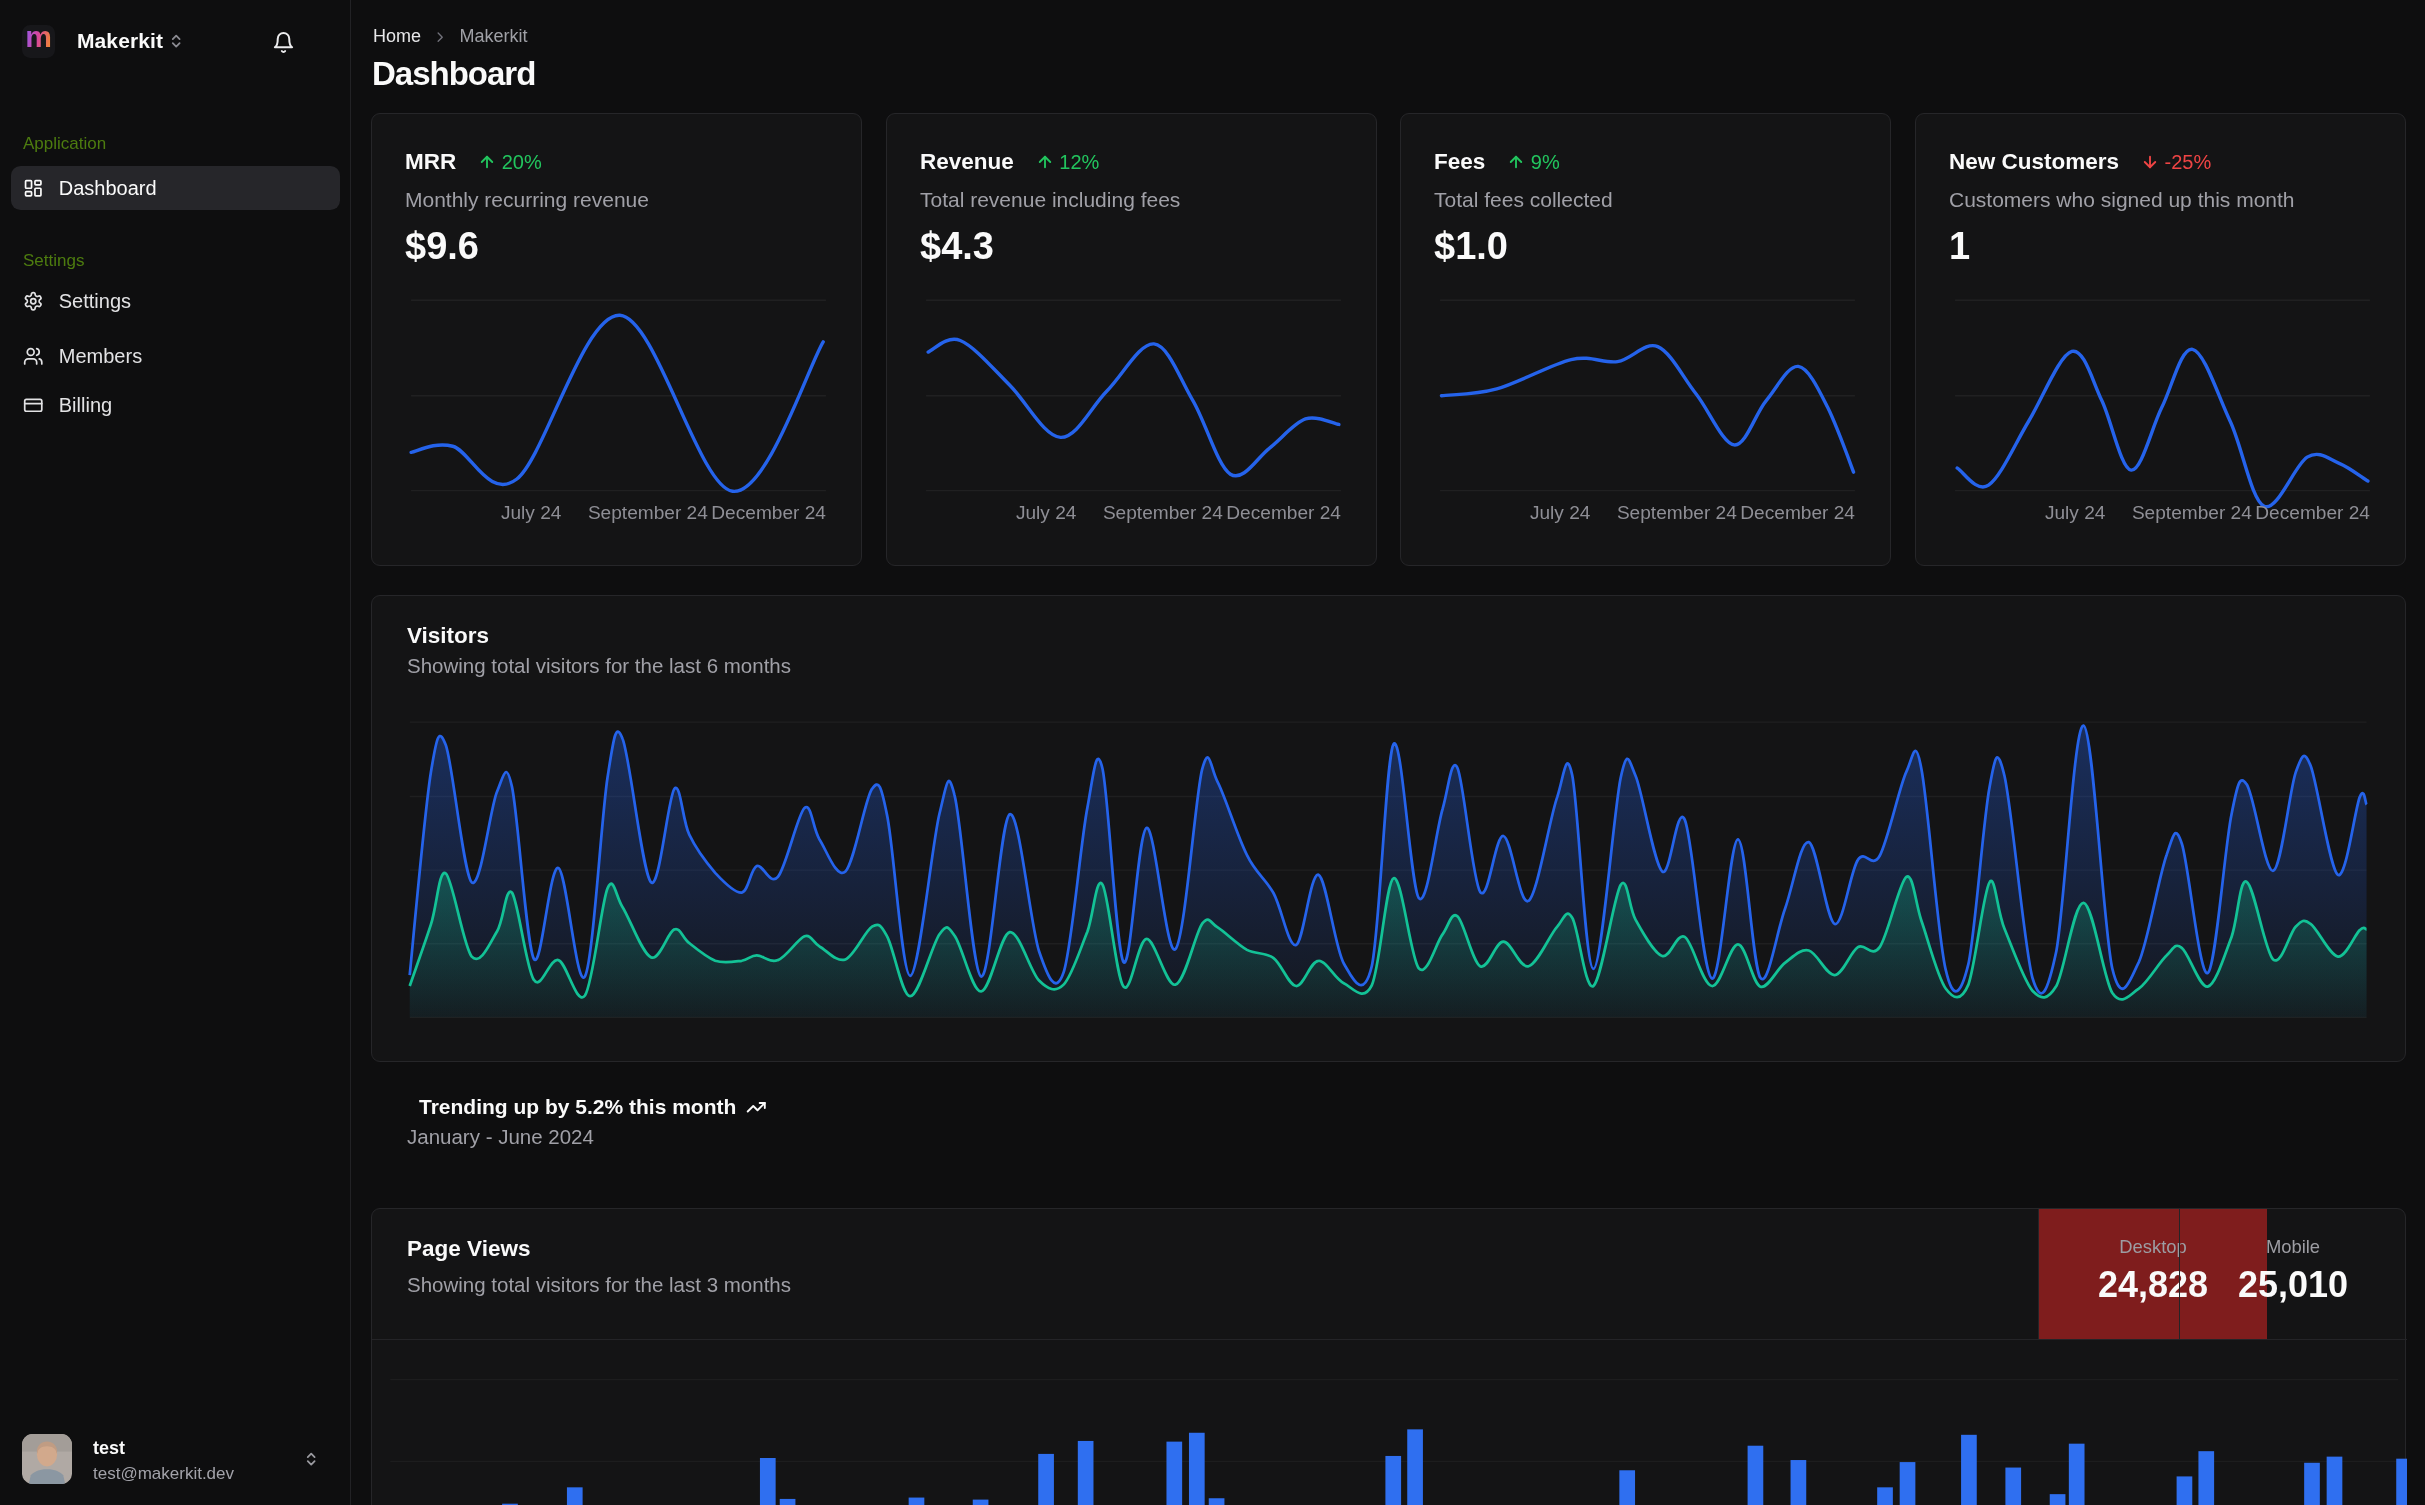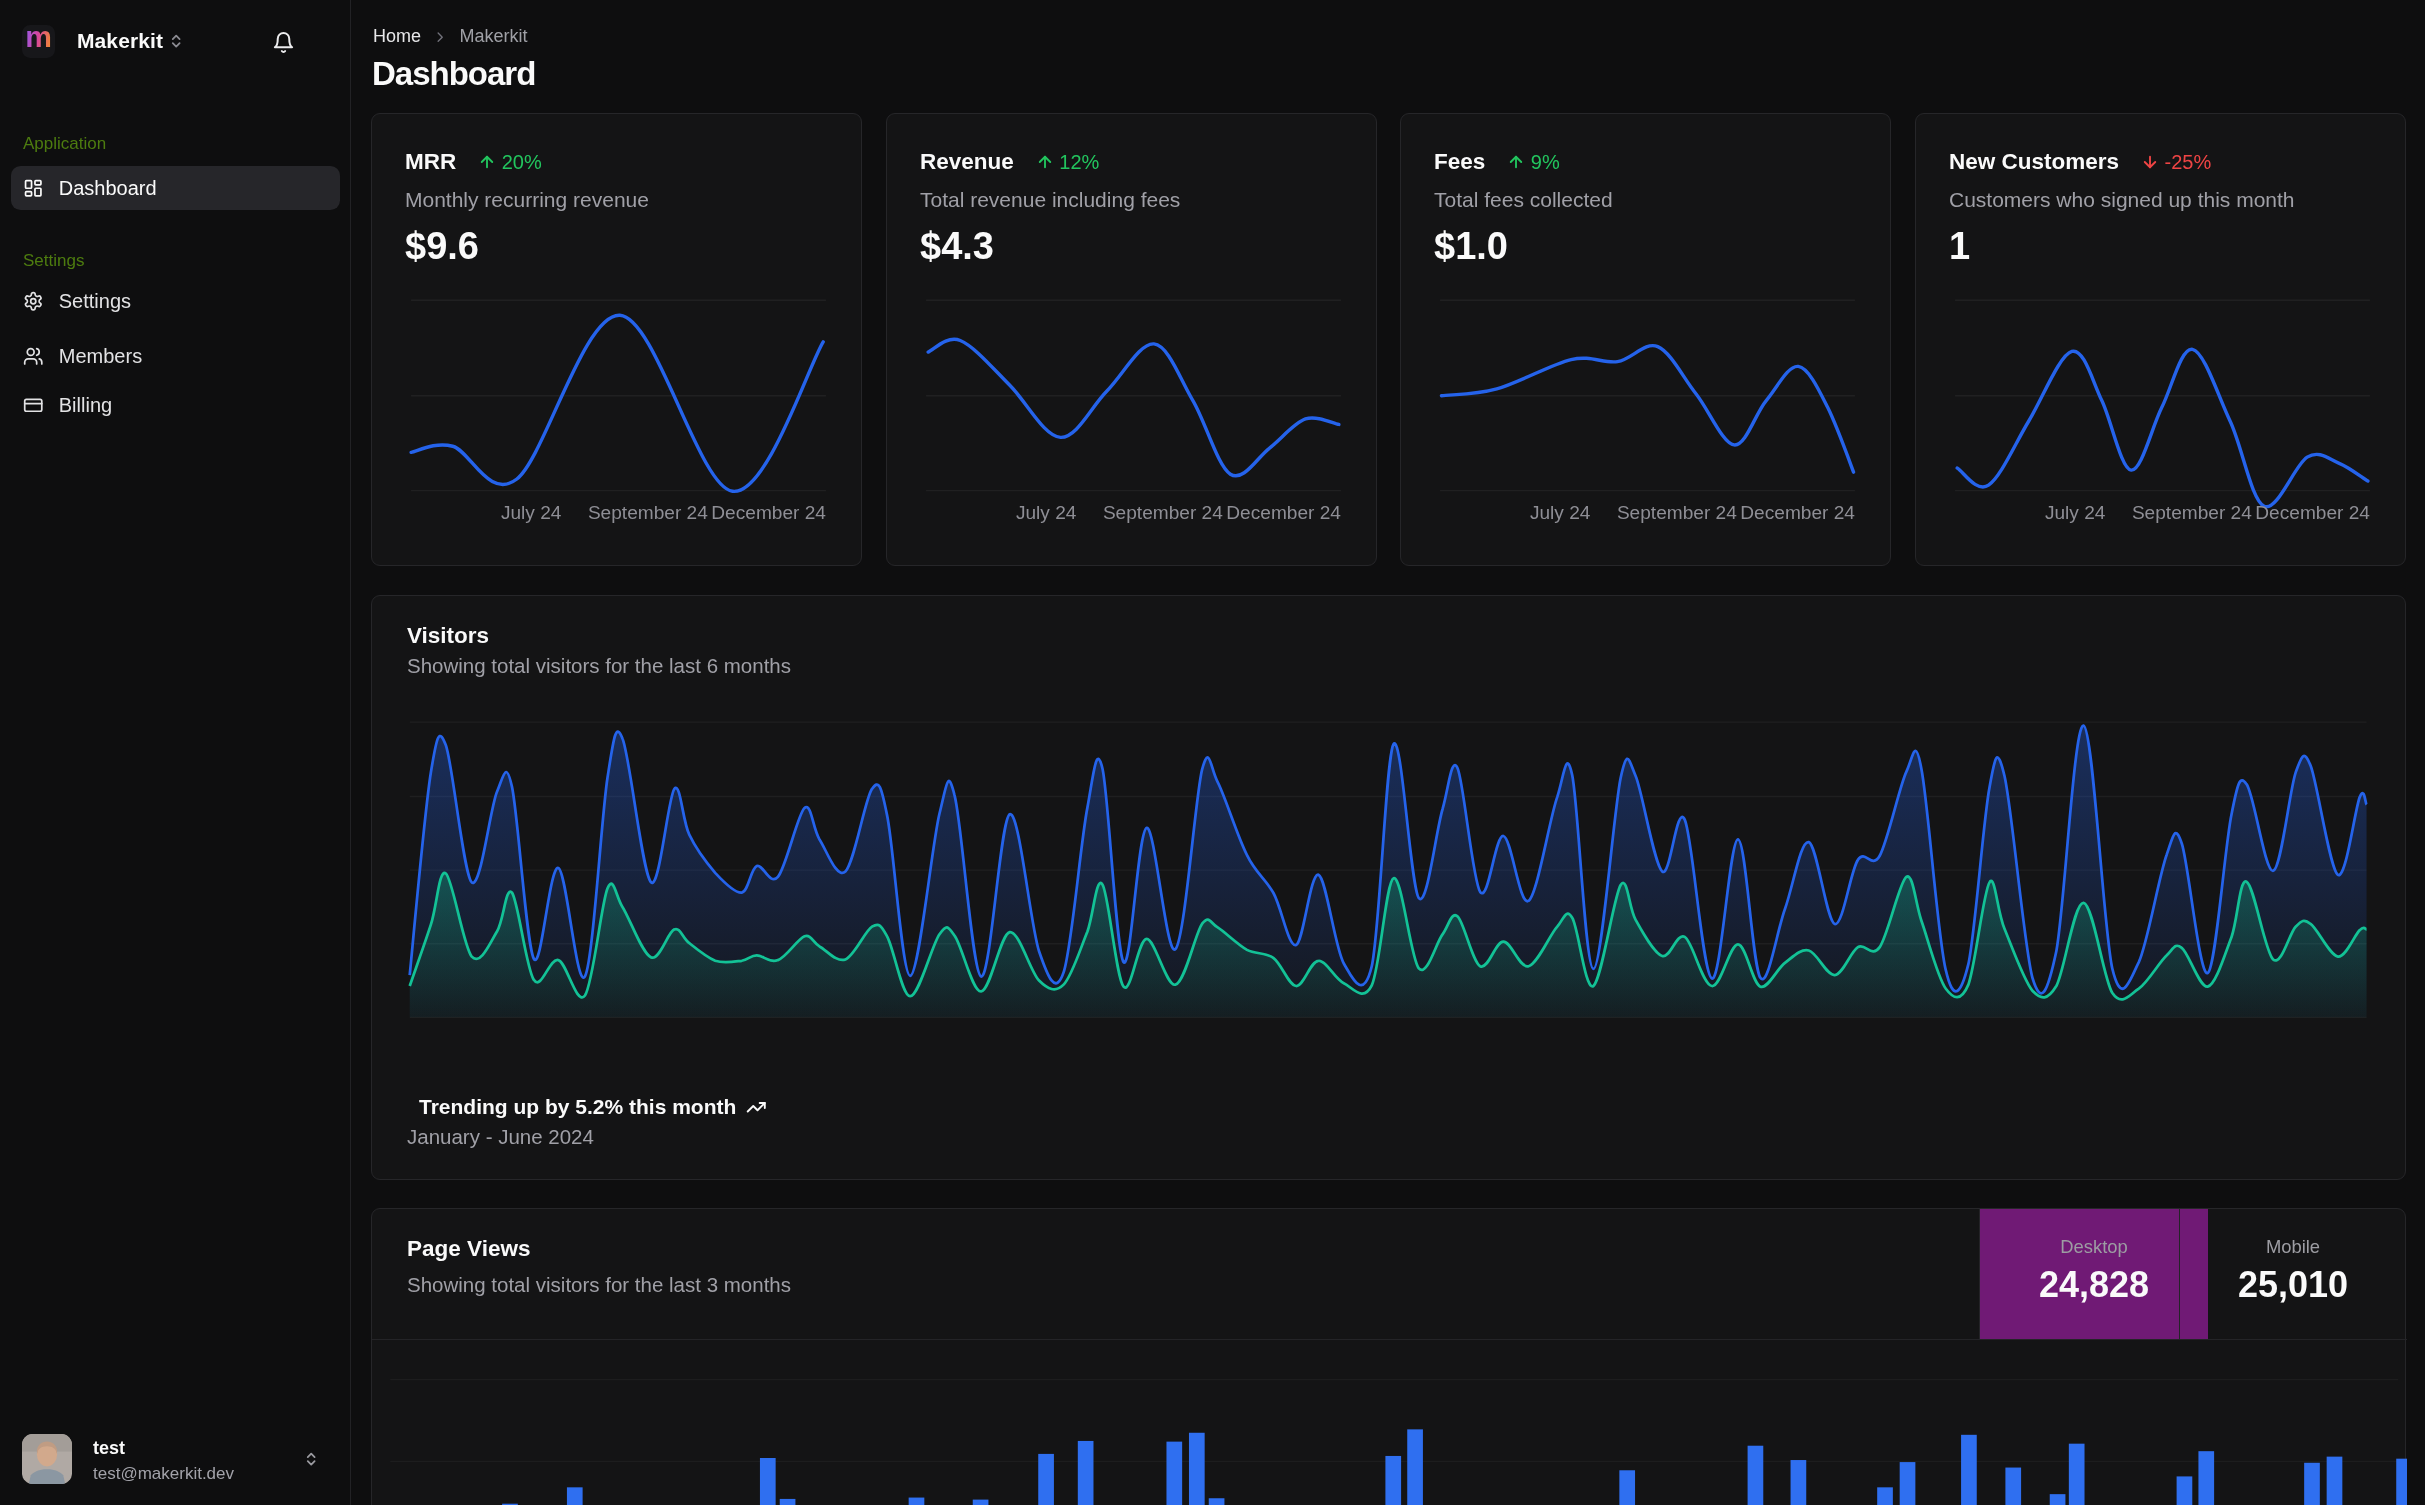--- a/index.html
+++ b/index.html
@@ -204,21 +204,21 @@
 <svg class="abs" width="491" height="453" viewBox="0 0 719 664">
         <line x1="57" x2="665" y1="273" y2="273" stroke="rgba(255,255,255,0.055)" stroke-width="2"></line>
         <line x1="57" x2="665" y1="413" y2="413" stroke="rgba(255,255,255,0.055)" stroke-width="2"></line>
         <line x1="57" x2="665" y1="552" y2="552" stroke="rgba(255,255,255,0.055)" stroke-width="2"></line>
         <path d="M60 519C68 523 88 556 106 544C124 532 145 483 165 450C185 417 210 353 228 348C246 343 258 391 272 420C286 449 300 520 315 522C330 524 345 460 360 430C375 400 388 342 405 345C422 348 442 412 460 450C478 488 491 566 510 575C529 584 555 514 573 503C591 492 605 506 620 512C635 518 655 534 662 538" fill="none" stroke="#2563eb" stroke-width="5" stroke-linecap="round"></path>
         <text x="233" y="593" text-anchor="middle" font-size="28" fill="#8e8e95">July 24</text>
         <text x="404" y="593" text-anchor="middle" font-size="28" fill="#8e8e95">September 24</text>
         <text x="581" y="593" text-anchor="middle" font-size="28" fill="#8e8e95">December 24</text>
       </svg>
 </div>
-<div class="card" style="left:371px;top:595px;width:2035px;height:585px">
+<div class="card" style="left:371px;top:595px;width:2035px;height:467px">
 <div class="vt">Visitors</div>
 <div class="vs">Showing total visitors for the last 6 months</div>
 <svg class="abs" width="2035" height="585" viewBox="0 0 2982 858">
 <defs>
 <linearGradient id="gb" x1="0" y1="0" x2="0" y2="1">
             <stop offset="0" stop-color="#2563eb" stop-opacity="0.34"></stop>
             <stop offset="1" stop-color="#2563eb" stop-opacity="0.04"></stop>
           </linearGradient>
 <linearGradient id="gg" x1="0" y1="0" x2="0" y2="1">
             <stop offset="0" stop-color="#10b981" stop-opacity="0.32"></stop>
@@ -238,21 +238,21 @@
 <div class="vtr">Trending up by 5.2% this month <svg class="ti" width="20.5" height="20.5" viewBox="0 0 24 24" fill="none" stroke="#fafafa" stroke-width="2.2" stroke-linecap="round" stroke-linejoin="round">
           <polyline points="22 7 13.5 15.5 8.5 10.5 2 17"></polyline>
           <polyline points="16 7 22 7 22 13"></polyline>
         </svg></div>
 <div class="vdt">January - June 2024</div>
 </div>
 <div class="card" style="left:371px;top:1208px;width:2035px;height:382px">
 <div class="pvh">
   <div class="vt" style="white-space:nowrap">Page Views</div>
         <div class="vs" style="top:64px;white-space:nowrap">Showing total visitors for the last 3 months</div>
-  <div class="pvbox" style="left:1607px;background:#701a75">
+  <div class="pvbox" style="left:1666px;background:#7f1d1d">
           <div class="pvl">Desktop</div>
           <div class="pvn">24,828</div>
         </div>
   <div class="pvbox" style="left:1807px;width:227px">
           <div class="pvl">Mobile</div>
           <div class="pvn">25,010</div>
         </div>
 </div>
 <svg class="abs" style="top:131px" width="2035" height="251" viewBox="0 192 2982 368">
         <line x1="26" x2="2970" y1="250" y2="250" stroke="rgba(255,255,255,0.04)" stroke-width="2"></line>

